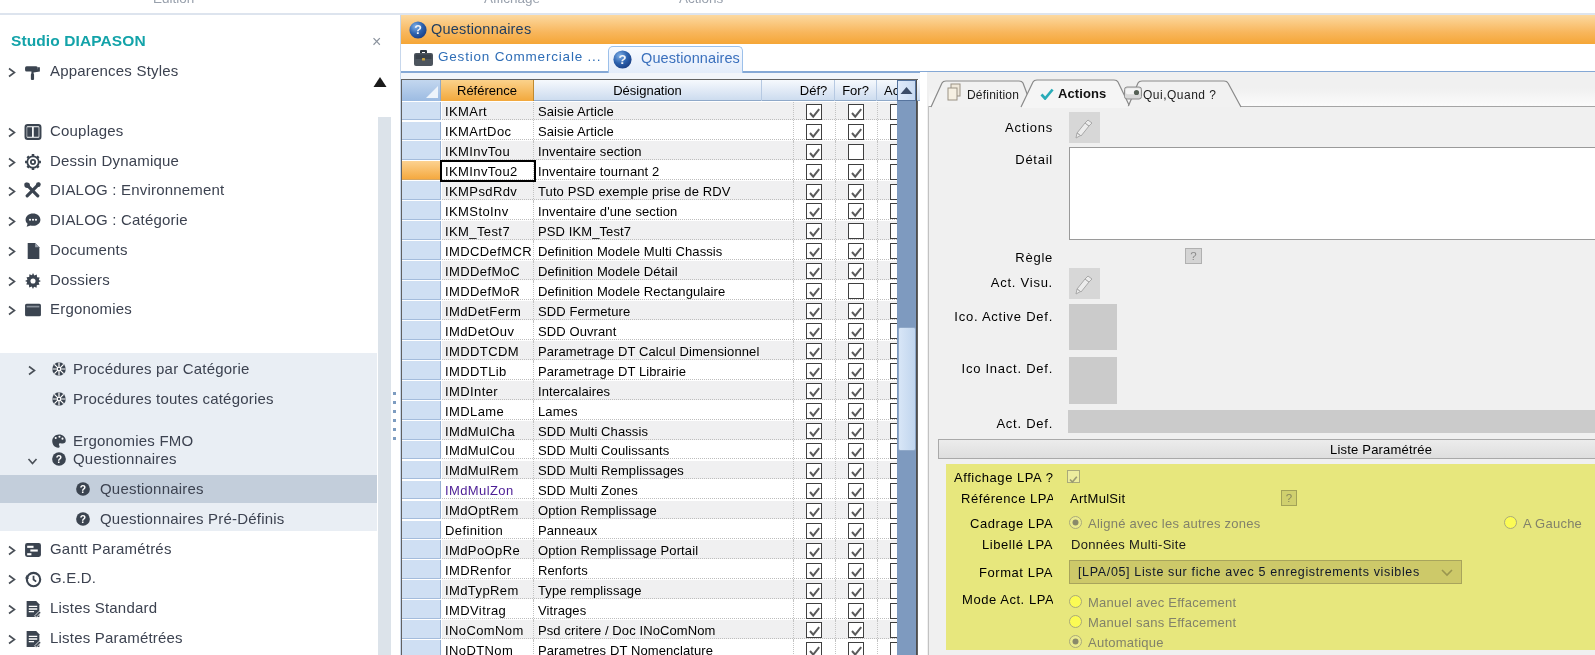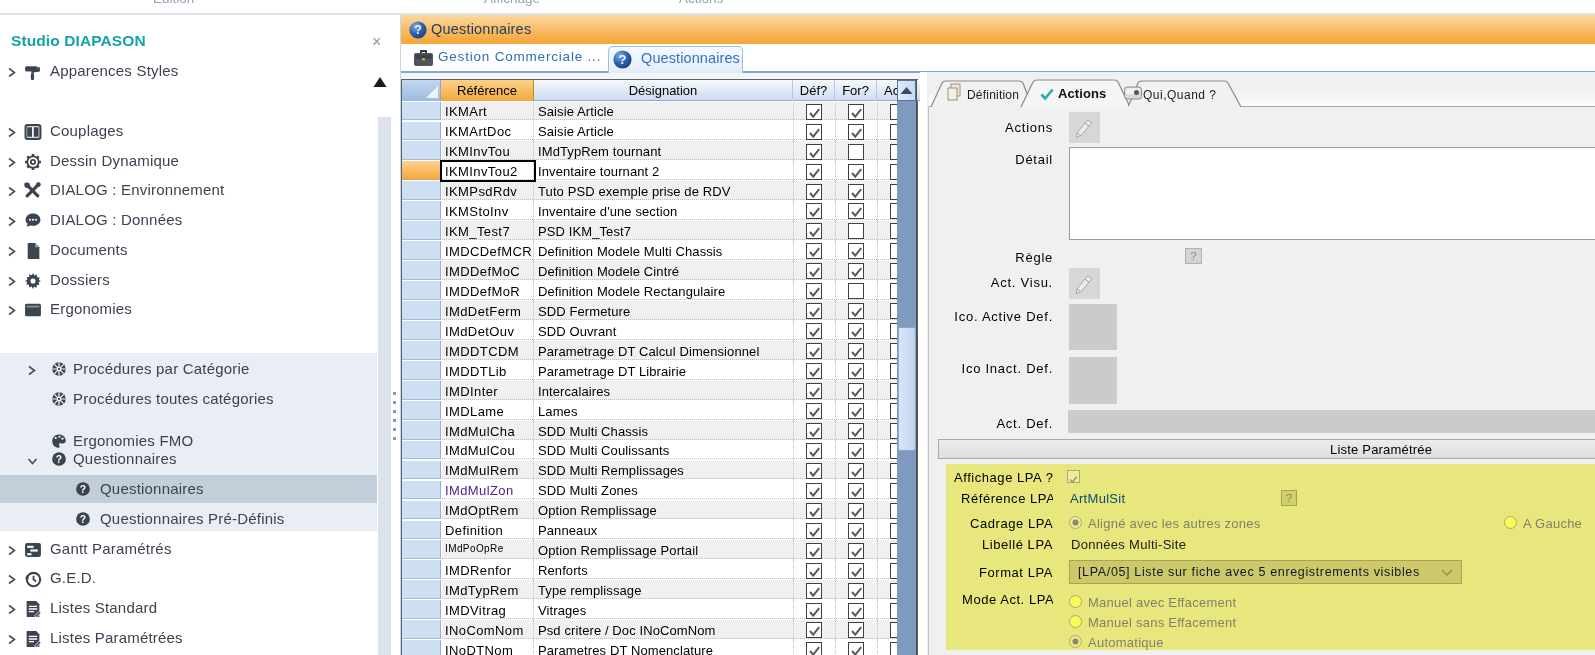--- a/index.html
+++ b/index.html
@@ -77,21 +77,21 @@
 <div class="treerow" style="top:206px;z-index:2">
       <span class="ch" style="left:6px"><svg width="11" height="13" viewBox="0 0 11 13">
           <polyline points="3,2.5 8.5,6.5 3,10.5" fill="none" stroke="#4a5058" stroke-width="1.6"></polyline>
         </svg></span>
       <span class="ic" style="left:24px"><svg width="18" height="18" viewBox="0 0 17 17">
           <path d="M8.5 1.5c4 0 7 2.6 7 5.8s-3 5.8-7 5.8c-.8 0-1.6-.1-2.3-.3L2.5 14l.9-2.8c-1.2-1-1.9-2.4-1.9-3.9 0-3.2 3-5.8 7-5.8z" fill="#3b4450"></path>
           <circle cx="5.7" cy="7.3" r="1" fill="#fff"></circle>
           <circle cx="8.5" cy="7.3" r="1" fill="#fff"></circle>
           <circle cx="11.3" cy="7.3" r="1" fill="#fff"></circle>
         </svg></span>
-      <span class="tx" style="left:50px">DIALOG : Données</span>
+      <span class="tx" style="left:50px">DIALOG : Catégorie</span>
     </div>
 <div class="treerow" style="top:236px;z-index:2">
       <span class="ch" style="left:6px"><svg width="11" height="13" viewBox="0 0 11 13">
           <polyline points="3,2.5 8.5,6.5 3,10.5" fill="none" stroke="#4a5058" stroke-width="1.6"></polyline>
         </svg></span>
       <span class="ic" style="left:24px"><svg width="18" height="18" viewBox="0 0 17 17">
           <path d="M3.5 1h7l4 4v11h-11z" fill="#3b4450"></path>
           <path d="M10.5 1l4 4h-4z" fill="#9aa2ac"></path>
         </svg></span>
       <span class="tx" style="left:50px">Documents</span>
@@ -270,21 +270,21 @@
         <text x="9" y="13.2" text-anchor="middle" font-family="Liberation Sans" font-size="12.5" font-weight="bold" fill="#f2f4f8">?</text>
       </svg></div>
 <div class="ab" style="left:641px;top:50px;font-size:14.5px;letter-spacing:0.1px;color:#3a70bd;z-index:2">Questionnaires</div>
 <div class="ab" style="left:401px;top:73px;width:519px;height:6px;background:#f2f5fa"></div>
 <div class="ab" style="left:401px;top:79px;width:517px;height:576px;background:#fff;border:1px solid #616161;border-bottom:none;overflow:hidden;z-index:1"></div>
 <div class="ab" style="left:402px;top:80px;width:518px;height:21px;background:linear-gradient(#f6f9fd,#cddcef);border-bottom:1px solid #8fa9c9;z-index:2"></div>
 <div class="ab" style="left:402px;top:80px;width:39px;height:21px;background:linear-gradient(#c3d7ef,#9cbbe2);border-right:1px solid #8fa9c9;z-index:3"><svg width="39" height="21">
         <polygon points="36,6 36,18 24,18" fill="#eef4fb"></polygon>
       </svg></div>
 <div class="ab" style="left:441px;top:80px;width:93px;height:21px;background:linear-gradient(#fbd28b,#f2a83c);border-right:1px solid #c08a30;z-index:3;font-size:13px;color:#000;text-align:center;line-height:21px">Référence</div>
-<div class="ab" style="left:534px;top:80px;width:259px;height:21px;z-index:3;font-size:13px;color:#000;text-align:center;line-height:21px;border-right:1px solid #b6c9e2">Désignation</div>
+<div class="ab" style="left:534px;top:80px;width:228px;height:21px;z-index:3;font-size:13px;color:#000;text-align:center;line-height:21px;border-right:1px solid #b6c9e2">Désignation</div>
 <div class="ab" style="left:793px;top:80px;width:42px;height:21px;z-index:3;font-size:13px;color:#000;text-align:center;line-height:21px;border-right:1px solid #b6c9e2">Déf?</div>
 <div class="ab" style="left:835px;top:80px;width:42px;height:21px;z-index:3;font-size:13px;color:#000;text-align:center;line-height:21px;border-right:1px solid #b6c9e2">For?</div>
 <div class="ab" style="left:877px;top:80px;width:20px;height:21px;z-index:3;font-size:13px;color:#000;text-align:left;line-height:21px;overflow:hidden"><span style="padding-left:7px">Act?</span></div>
 <div class="ab" style="left:442px;top:101.5px;width:455px;height:18.9px;background:#f0f0f1;z-index:1;border-bottom:1px dotted #bdbdbd"></div>
 <div class="ab" style="left:402px;top:101.5px;width:39px;height:18.9px;background:#cfdff3;border-bottom:1px solid #a4bcdc;border-right:1px solid #97b1d4;z-index:2"></div>
 <div class="ab" style="left:445px;top:104.3px;font-size:13px;letter-spacing:0.4px;color:#000;z-index:2;white-space:nowrap">IKMArt</div>
 <div class="ab" style="left:538px;top:104.3px;font-size:13px;letter-spacing:0.1px;color:#000;z-index:2;white-space:nowrap">Saisie Article</div>
 <div class="ab" style="left:533px;top:101.5px;width:1px;height:19.9px;border-left:1px dotted #c3c3c3;z-index:1"></div>
 <div class="ab" style="left:793px;top:101.5px;width:1px;height:19.9px;border-left:1px dotted #c3c3c3;z-index:1"></div>
 <div class="ab" style="left:835px;top:101.5px;width:1px;height:19.9px;border-left:1px dotted #c3c3c3;z-index:1"></div>
@@ -315,21 +315,21 @@
     </div>
 <div class="cb" style="left:848px;top:123.7px;z-index:2">
       <svg width="16" height="16" viewBox="0 0 16 16">
         <path d="M3 8l3.2 3.6 6-7.5" fill="none" stroke="#5a5a5a" stroke-width="2"></path>
       </svg>
     </div>
 <div class="cb" style="left:890px;top:123.7px;z-index:2"></div>
 <div class="ab" style="left:442px;top:141.4px;width:455px;height:18.9px;background:#f0f0f1;z-index:1;border-bottom:1px dotted #bdbdbd"></div>
 <div class="ab" style="left:402px;top:141.4px;width:39px;height:18.9px;background:#cfdff3;border-bottom:1px solid #a4bcdc;border-right:1px solid #97b1d4;z-index:2"></div>
 <div class="ab" style="left:445px;top:144.2px;font-size:13px;letter-spacing:0.4px;color:#000;z-index:2;white-space:nowrap">IKMInvTou</div>
-<div class="ab" style="left:538px;top:144.2px;font-size:13px;letter-spacing:0.1px;color:#000;z-index:2;white-space:nowrap">IMdTypRem tournant</div>
+<div class="ab" style="left:538px;top:144.2px;font-size:13px;letter-spacing:0.1px;color:#000;z-index:2;white-space:nowrap">Inventaire section</div>
 <div class="ab" style="left:533px;top:141.4px;width:1px;height:19.9px;border-left:1px dotted #c3c3c3;z-index:1"></div>
 <div class="ab" style="left:793px;top:141.4px;width:1px;height:19.9px;border-left:1px dotted #c3c3c3;z-index:1"></div>
 <div class="ab" style="left:835px;top:141.4px;width:1px;height:19.9px;border-left:1px dotted #c3c3c3;z-index:1"></div>
 <div class="ab" style="left:877px;top:141.4px;width:1px;height:19.9px;border-left:1px dotted #c3c3c3;z-index:1"></div>
 <div class="cb" style="left:806px;top:143.6px;z-index:2">
       <svg width="16" height="16" viewBox="0 0 16 16">
         <path d="M3 8l3.2 3.6 6-7.5" fill="none" stroke="#5a5a5a" stroke-width="2"></path>
       </svg>
     </div>
 <div class="cb" style="left:848px;top:143.6px;z-index:2"></div>
@@ -421,21 +421,21 @@
     </div>
 <div class="cb" style="left:848px;top:243.3px;z-index:2">
       <svg width="16" height="16" viewBox="0 0 16 16">
         <path d="M3 8l3.2 3.6 6-7.5" fill="none" stroke="#5a5a5a" stroke-width="2"></path>
       </svg>
     </div>
 <div class="cb" style="left:890px;top:243.3px;z-index:2"></div>
 <div class="ab" style="left:442px;top:261.1px;width:455px;height:18.9px;background:#f0f0f1;z-index:1;border-bottom:1px dotted #bdbdbd"></div>
 <div class="ab" style="left:402px;top:261.1px;width:39px;height:18.9px;background:#cfdff3;border-bottom:1px solid #a4bcdc;border-right:1px solid #97b1d4;z-index:2"></div>
 <div class="ab" style="left:445px;top:263.9px;font-size:13px;letter-spacing:0.4px;color:#000;z-index:2;white-space:nowrap">IMDDefMoC</div>
-<div class="ab" style="left:538px;top:263.9px;font-size:13px;letter-spacing:0.1px;color:#000;z-index:2;white-space:nowrap">Definition Modele Cintré</div>
+<div class="ab" style="left:538px;top:263.9px;font-size:13px;letter-spacing:0.1px;color:#000;z-index:2;white-space:nowrap">Definition Modele Détail</div>
 <div class="ab" style="left:533px;top:261.1px;width:1px;height:19.9px;border-left:1px dotted #c3c3c3;z-index:1"></div>
 <div class="ab" style="left:793px;top:261.1px;width:1px;height:19.9px;border-left:1px dotted #c3c3c3;z-index:1"></div>
 <div class="ab" style="left:835px;top:261.1px;width:1px;height:19.9px;border-left:1px dotted #c3c3c3;z-index:1"></div>
 <div class="ab" style="left:877px;top:261.1px;width:1px;height:19.9px;border-left:1px dotted #c3c3c3;z-index:1"></div>
 <div class="cb" style="left:806px;top:263.3px;z-index:2">
       <svg width="16" height="16" viewBox="0 0 16 16">
         <path d="M3 8l3.2 3.6 6-7.5" fill="none" stroke="#5a5a5a" stroke-width="2"></path>
       </svg>
     </div>
 <div class="cb" style="left:848px;top:263.3px;z-index:2">
@@ -682,21 +682,21 @@
       </svg>
     </div>
 <div class="cb" style="left:848px;top:522.7px;z-index:2">
       <svg width="16" height="16" viewBox="0 0 16 16">
         <path d="M3 8l3.2 3.6 6-7.5" fill="none" stroke="#5a5a5a" stroke-width="2"></path>
       </svg>
     </div>
 <div class="cb" style="left:890px;top:522.7px;z-index:2"></div>
 <div class="ab" style="left:442px;top:540.4px;width:455px;height:18.9px;background:#f0f0f1;z-index:1;border-bottom:1px dotted #bdbdbd"></div>
 <div class="ab" style="left:402px;top:540.4px;width:39px;height:18.9px;background:#cfdff3;border-bottom:1px solid #a4bcdc;border-right:1px solid #97b1d4;z-index:2"></div>
-<div class="ab" style="left:445px;top:543.2px;font-size:10px;letter-spacing:0.4px;color:#000;z-index:2;white-space:nowrap">IMdPoOpRe</div>
+<div class="ab" style="left:445px;top:543.2px;font-size:13px;letter-spacing:0.4px;color:#000;z-index:2;white-space:nowrap">IMdPoOpRe</div>
 <div class="ab" style="left:538px;top:543.2px;font-size:13px;letter-spacing:0.1px;color:#000;z-index:2;white-space:nowrap">Option Remplissage Portail</div>
 <div class="ab" style="left:533px;top:540.4px;width:1px;height:19.9px;border-left:1px dotted #c3c3c3;z-index:1"></div>
 <div class="ab" style="left:793px;top:540.4px;width:1px;height:19.9px;border-left:1px dotted #c3c3c3;z-index:1"></div>
 <div class="ab" style="left:835px;top:540.4px;width:1px;height:19.9px;border-left:1px dotted #c3c3c3;z-index:1"></div>
 <div class="ab" style="left:877px;top:540.4px;width:1px;height:19.9px;border-left:1px dotted #c3c3c3;z-index:1"></div>
 <div class="cb" style="left:806px;top:542.6px;z-index:2">
       <svg width="16" height="16" viewBox="0 0 16 16">
         <path d="M3 8l3.2 3.6 6-7.5" fill="none" stroke="#5a5a5a" stroke-width="2"></path>
       </svg>
     </div>
@@ -864,21 +864,21 @@
 <div class="ab" style="left:946px;top:464px;width:649px;height:186px;background:#e7e77d;z-index:3"></div>
 <div class="ab" style="left:954px;top:470.0px;width:106px;overflow:hidden;font-size:13px;letter-spacing:0.55px;color:#000;white-space:nowrap;z-index:4">Affichage LPA ?</div>
 <div class="ab" style="left:961px;top:491.0px;width:92px;overflow:hidden;font-size:13px;letter-spacing:0.55px;color:#000;white-space:nowrap;z-index:4">Référence LPA</div>
 <div class="ab" style="left:970px;top:516.0px;width:90px;overflow:hidden;font-size:13px;letter-spacing:0.55px;color:#000;white-space:nowrap;z-index:4">Cadrage LPA</div>
 <div class="ab" style="left:982px;top:537.0px;width:78px;overflow:hidden;font-size:13px;letter-spacing:0.55px;color:#000;white-space:nowrap;z-index:4">Libellé LPA</div>
 <div class="ab" style="left:979px;top:565.0px;width:81px;overflow:hidden;font-size:13px;letter-spacing:0.55px;color:#000;white-space:nowrap;z-index:4">Format LPA</div>
 <div class="ab" style="left:962px;top:592.0px;width:91px;overflow:hidden;font-size:13px;letter-spacing:0.55px;color:#000;white-space:nowrap;z-index:4">Mode Act. LPA</div>
 <div class="ab" style="left:1067px;top:470px;width:13px;height:13px;background:#eded9e;border:1px solid #a9a97a;z-index:4"><svg width="11" height="11" viewBox="0 0 11 11">
         <path d="M2 5.5l2.4 2.6 4.4-5.4" fill="none" stroke="#9a9a72" stroke-width="1.6"></path>
       </svg></div>
-<div class="ab" style="left:1070px;top:491px;font-size:13px;letter-spacing:0.3px;color:#0c4a6e;z-index:4">ArtMulSit</div>
+<div class="ab" style="left:1070px;top:491px;font-size:13px;letter-spacing:0.3px;color:#000000;z-index:4">ArtMulSit</div>
 <div class="ab" style="left:1281px;top:489.5px;width:16px;height:16px;background:#d0d06e;border:1px solid #a2a258;font-size:11.5px;color:#88885a;text-align:center;line-height:15px;z-index:4">?</div>
 <div class="ab" style="left:1069px;top:515.5px;width:14px;height:14px;z-index:4"><svg width="14" height="14">
         <circle cx="6.5" cy="6.5" r="6" fill="#ebeb8f" stroke="#a9a97a" stroke-width="1"></circle>
         <circle cx="6.5" cy="6.5" r="3" fill="#8a8a6a"></circle>
       </svg></div>
 <div class="ab" style="left:1088px;top:516px;font-size:13px;letter-spacing:0.25px;color:#82826a;z-index:4">Aligné avec les autres zones</div>
 <div class="ab" style="left:1504px;top:515.5px;width:14px;height:14px;z-index:4"><svg width="14" height="14">
         <circle cx="6.5" cy="6.5" r="6" fill="#fbfb55" stroke="#a9a97a" stroke-width="1"></circle>
       </svg></div>
 <div class="ab" style="left:1523px;top:516px;font-size:13px;letter-spacing:0.25px;color:#82826a;z-index:4">A Gauche</div>

